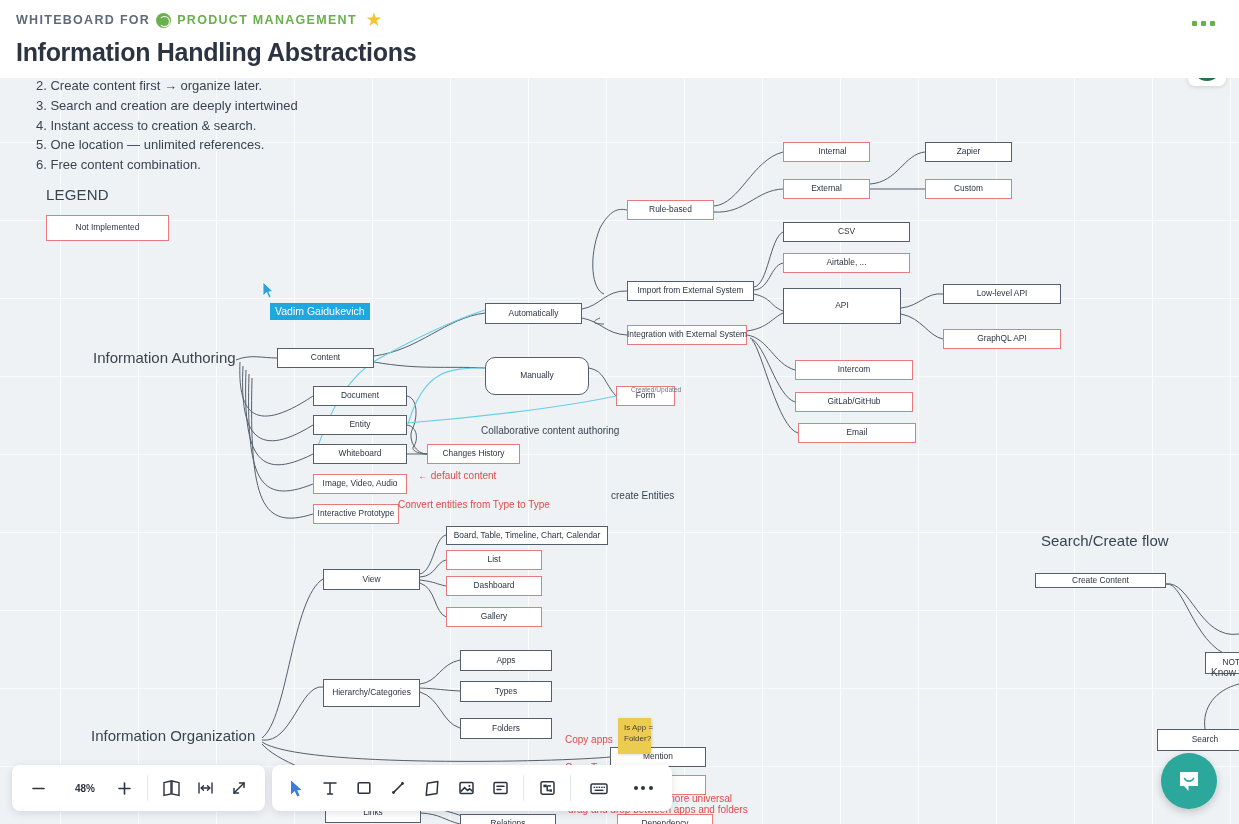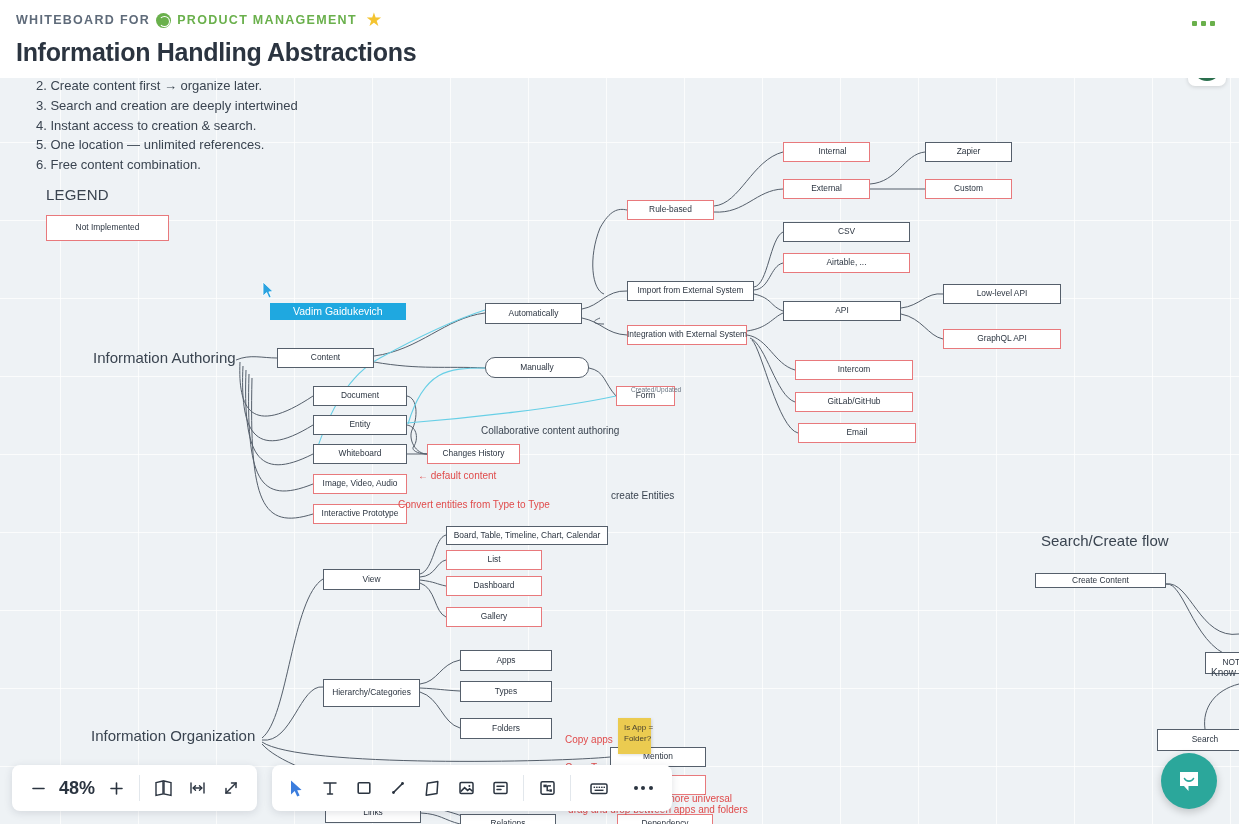--- a/index.html
+++ b/index.html
@@ -81,21 +81,21 @@
     position: absolute; font-size: 15px; color: #3a4450; letter-spacing: 0.2px;
   }
   .bullets { position: absolute; font-size: 13px; color: #3a4450; line-height: 1.52; }
   .sticky {
     position: absolute; background: #ebcb50; color: #4a4330;
     font-size: 8px; line-height: 1.35; padding: 5px 6px;
     box-shadow: 1px 1px 3px rgba(0,0,0,0.13); cursor: pointer;
   }
   .cursor-label {
     position: absolute; background: #1fa8e0; color: #fff;
-    font-size: 10.5px; padding: 2px 23px 3px; white-space: nowrap;
+    font-size: 10.5px; padding: 2px 5px 3px; white-space: nowrap;
   }
   .cursor-arrow { position: absolute; width: 12px; height: 18px; }
 
   
   .avatar-card {
     position: absolute; right: 13px; top: 16px; width: 38px;
     background: #fff; border-radius: 7px; padding: 5px 0;
     box-shadow: 0 1px 4px rgba(0,0,0,0.14);
     display: flex; flex-direction: column; align-items: center; gap: 4px;
     z-index: 40;
@@ -116,22 +116,22 @@
   }
   .zoombar { left: 12px; bottom: 13px; height: 46px; padding: 0 10px; gap: 2px; }
   .toolbar { left: 272px; bottom: 13px; height: 46px; padding: 0 8px; gap: 2px; }
   .tbtn {
     width: 32px; height: 34px; display: flex; align-items: center; justify-content: center;
     color: #2b3440; cursor: pointer; border-radius: 5px;
   }
   .tbtn.wide { width: 42px; }
   .tbtn.active { color: #3b7ddd; }
   .zoomlabel {
-    min-width: 42px; text-align: center; font-size: 18px; font-weight: 600;
-    color: #2b3440; cursor: pointer;
+    min-width: 42px; text-align: center; font-size: 10px; font-weight: 600;
+    color: #2b3440; cursor: pointer; margin-left: 8px;
   }
   .divider { width: 1px; height: 26px; background: #e2e7ec; margin: 0 5px; }
   .dots3 { display: flex; gap: 3.5px; align-items: center; }
   .dots3 i { width: 4px; height: 4px; border-radius: 50%; background: #2b3440; display: block; }
 
   
   .intercom {
     position: absolute; right: 22px; bottom: 15px;
     width: 56px; height: 56px; border-radius: 50%;
     background: #2ba79b; box-shadow: 0 3px 9px rgba(0,0,0,0.2);
@@ -246,35 +246,35 @@
     <div class="group-label" style="left:91px; top:649px;">Information Organization</div>
     <div class="group-label" style="left:1041px; top:454px;">Search/Create flow</div>
 
     <div id="node-layer">
         <div class="node red" style="left: 46px; top: 137px; width: 123px; height: 26px;">Not Implemented</div>
         <div class="node" style="left: 277px; top: 270px; width: 97px; height: 20px;">Content</div>
         <div class="node" style="left: 313px; top: 308px; width: 94px; height: 20px;">Document</div>
         <div class="node" style="left: 313px; top: 337px; width: 94px; height: 20px;">Entity</div>
         <div class="node" style="left: 313px; top: 366px; width: 94px; height: 20px;">Whiteboard</div>
         <div class="node red" style="left: 313px; top: 396px; width: 94px; height: 20px;">Image, Video, Audio</div>
-        <div class="node red" style="left: 313px; top: 426px; width: 94px; height: 20px;">Interactive Prototype</div>
+        <div class="node red" style="left: 313px; top: 426px; width: 86px; height: 20px;">Interactive Prototype</div>
         <div class="node red" style="left: 427px; top: 366px; width: 93px; height: 20px;">Changes History</div>
         <div class="node" style="left: 485px; top: 225px; width: 97px; height: 21px;">Automatically</div>
-        <div class="node" style="left: 485px; top: 279px; width: 104px; height: 21px; border-radius: 10px;">Manually</div>
+        <div class="node" style="left: 485px; top: 279px; width: 104px; height: 38px; border-radius: 10px;">Manually</div>
         <div class="node red" style="left: 616px; top: 308px; width: 59px; height: 20px;">Form</div>
         <div class="node red" style="left: 627px; top: 122px; width: 87px; height: 20px;">Rule-based</div>
         <div class="node" style="left: 627px; top: 203px; width: 127px; height: 20px;">Import from External System</div>
         <div class="node red" style="left: 627px; top: 247px; width: 120px; height: 20px;">Integration with External System</div>
         <div class="node red" style="left: 783px; top: 64px; width: 87px; height: 20px; padding-left: 16px;">Internal</div>
         <div class="node red" style="left: 783px; top: 101px; width: 87px; height: 20px;">External</div>
         <div class="node" style="left: 925px; top: 64px; width: 87px; height: 20px;">Zapier</div>
         <div class="node red" style="left: 925px; top: 101px; width: 87px; height: 20px;">Custom</div>
         <div class="node" style="left: 783px; top: 144px; width: 127px; height: 20px;">CSV</div>
         <div class="node red" style="left: 783px; top: 175px; width: 127px; height: 20px;">Airtable, ...</div>
-        <div class="node" style="left: 783px; top: 223px; width: 118px; height: 20px;">API</div>
+        <div class="node" style="left: 783px; top: 210px; width: 118px; height: 36px;">API</div>
         <div class="node" style="left: 943px; top: 206px; width: 118px; height: 20px;">Low-level API</div>
         <div class="node red" style="left: 943px; top: 251px; width: 118px; height: 20px;">GraphQL API</div>
         <div class="node red" style="left: 795px; top: 282px; width: 118px; height: 20px;">Intercom</div>
         <div class="node red" style="left: 795px; top: 314px; width: 118px; height: 20px;">GitLab/GitHub</div>
         <div class="node red" style="left: 798px; top: 345px; width: 118px; height: 20px;">Email</div>
         <div class="node" style="left: 323px; top: 491px; width: 97px; height: 21px;">View</div>
         <div class="node" style="left: 446px; top: 448px; width: 162px; height: 19px;">Board, Table, Timeline, Chart, Calendar</div>
         <div class="node red" style="left: 446px; top: 472px; width: 96px; height: 20px;">List</div>
         <div class="node red" style="left: 446px; top: 498px; width: 96px; height: 20px;">Dashboard</div>
         <div class="node red" style="left: 446px; top: 529px; width: 96px; height: 20px;">Gallery</div>

